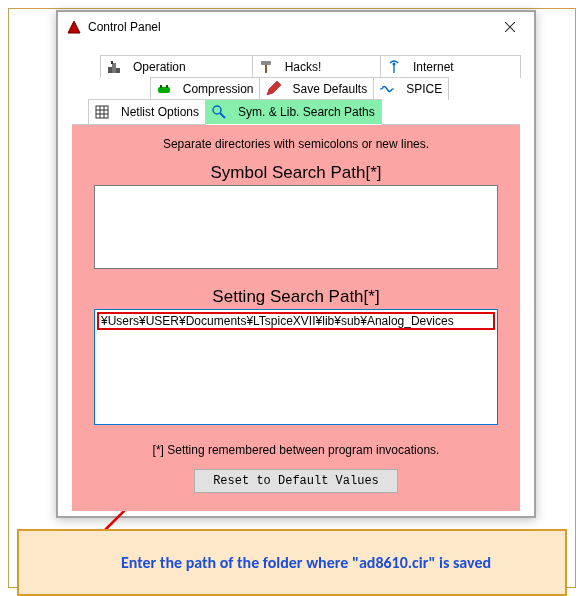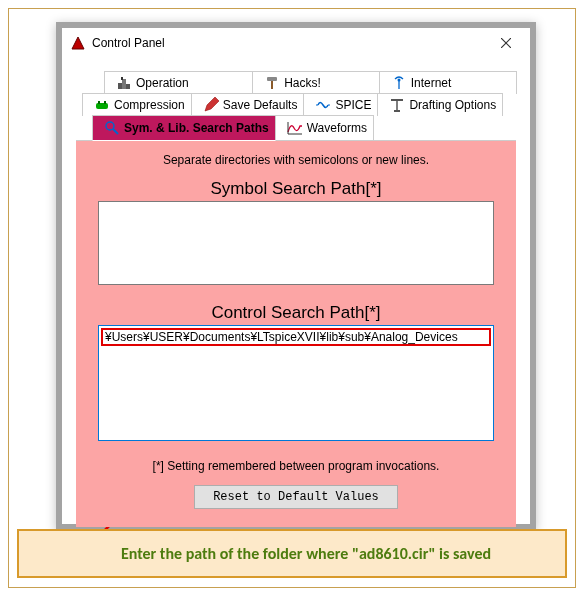--- a/index.html
+++ b/index.html
@@ -16,25 +16,25 @@
     position: absolute;
     left: 8px;
     top: 8px;
     width: 568px;
     height: 580px;
     border: 1px solid #c8a050;
   }
   .dialog {
     position: absolute;
     left: 56px;
-    top: 22px;
+    top: 10px;
     width: 480px;
     height: 508px;
     background: #fff;
-    border: 6px solid #a3a3a3;
+    border: 2px solid #a3a3a3;
     box-shadow: 0 2px 10px rgba(0,0,0,0.25);
   }
   .titlebar {
     height: 30px;
     display: flex;
     align-items: center;
     padding: 0 2px 0 8px;
     background: #fff;
   }
   .titlebar .title-icon {
@@ -55,37 +55,36 @@
   }
   .tab-rows { position: relative; }
   .tab-row {
     display: flex;
     margin-top: -1px;
   }
   .tab {
     border: 1px solid #ccc;
     border-bottom: none;
     background: #fff;
-    padding: 3px 6px 3px 11px;
+    padding: 3px 6px 3px 5px;
     display: flex;
     align-items: center;
-    gap: 4px;
+    gap: 11px;
     font-size: 12px;
     white-space: nowrap;
     margin-right: -1px;
     position: relative;
   }
   .tab.active {
-    background: #be185d;
+    background: #86efac;
     padding-top: 4px;
     padding-bottom: 4px;
     z-index: 2;
     border-bottom: 1px solid #fff;
     margin-bottom: -1px;
-    font-weight: bold;
   }
   .tab .tab-icon {
     width: 16px; height: 16px;
     display: inline-flex; align-items: center; justify-content: center;
   }
   .tab-content {
     border-top: 1px solid #ccc;
     padding: 10px 22px 18px 22px;
     background: #fca5a5;
     position: relative;
@@ -153,28 +152,28 @@
     width: 585px; height: 596px;
     pointer-events: none;
   }
 
   
   .callout {
     position: absolute;
     left: 17px;
     top: 529px;
     width: 550px;
-    height: 49px;
+    height: 67px;
     background: #fde9c9;
     border: 2px solid #d89a2b;
     display: flex;
     align-items: center;
     justify-content: center;
     font-weight: bold;
-    color: #4d7c0f;
+    color: #1d4ed8;
     font-size: 16px;
     font-family: "Segoe UI", Calibri, sans-serif;
     padding-left: 28px;
   }
 </style>
 </head>
 <body>
 
 <div class="outer-border"></div>
 
@@ -222,21 +221,21 @@
           <span class="tab-icon">
             <svg width="16" height="16" viewBox="0 0 16 16">
                 <path d="M8 14 L8 5 M4 4 Q8 0 12 4" stroke="#06c" fill="none" stroke-width="1.3"></path>
                 <circle cx="8" cy="5" r="1.5" fill="#06c"></circle>
               </svg>
           </span>
           <span>Internet</span>
         </div>
       </div>
 
-      <div class="tab-row" style="padding-left:6px;">
+      <div class="tab-row" style="padding-left:6px;justify-content:center;">
         <div class="tab">
           <span class="tab-icon">
             <svg width="16" height="16" viewBox="0 0 16 16">
                 <rect x="2" y="6" width="12" height="6" fill="#0a0" rx="2"></rect>
                 <rect x="4" y="4" width="2" height="3" fill="#060"></rect>
                 <rect x="10" y="4" width="2" height="3" fill="#060"></rect>
               </svg>
           </span>
           <span>Compression</span>
         </div>
@@ -251,63 +250,55 @@
         <div class="tab">
           <span class="tab-icon">
             <svg width="16" height="16" viewBox="0 0 16 16">
                 <path d="M3 8 Q5 3 8 8 Q11 13 13 8" stroke="#06c" fill="none" stroke-width="1.5"></path>
                 <line x1="1" y1="8" x2="3" y2="8" stroke="#06c"></line>
                 <line x1="13" y1="8" x2="15" y2="8" stroke="#06c"></line>
               </svg>
           </span>
           <span>SPICE</span>
         </div>
+      </div>
+
+      <div class="tab-row" style="padding-left:16px;">
         <div class="tab">
           <span class="tab-icon">
             <svg width="16" height="16" viewBox="0 0 16 16">
-                <line x1="2" y1="3" x2="14" y2="3" stroke="#555" stroke-width="2"></line>
-                <line x1="8" y1="3" x2="8" y2="14" stroke="#555" stroke-width="1.5"></line>
-                <line x1="5" y1="14" x2="11" y2="14" stroke="#555" stroke-width="2"></line>
-              </svg>
-          </span>
-          <span>Drafting Options</span>
-        </div>
-      </div>
-
-      <div class="tab-row" style="padding-left:16px;">
+                <rect x="2" y="2" width="12" height="12" fill="none" stroke="#333"></rect>
+                <line x1="2" y1="6" x2="14" y2="6" stroke="#333"></line>
+                <line x1="2" y1="10" x2="14" y2="10" stroke="#333"></line>
+                <line x1="6" y1="2" x2="6" y2="14" stroke="#333"></line>
+                <line x1="10" y1="2" x2="10" y2="14" stroke="#333"></line>
+              </svg>
+          </span>
+          <span>Netlist Options</span>
+        </div>
         <div class="tab active">
           <span class="tab-icon">
             <svg width="16" height="16" viewBox="0 0 16 16">
                 <circle cx="6" cy="6" r="4" fill="none" stroke="#06c" stroke-width="1.5"></circle>
                 <line x1="9" y1="9" x2="14" y2="14" stroke="#06c" stroke-width="2"></line>
               </svg>
           </span>
           <span>Sym. &amp; Lib. Search Paths</span>
         </div>
-        <div class="tab">
-          <span class="tab-icon">
-            <svg width="16" height="16" viewBox="0 0 16 16">
-                <path d="M1 12 Q4 2 7 8 Q10 14 13 6 L15 6" stroke="#c03" fill="none" stroke-width="1.3"></path>
-                <line x1="1" y1="14" x2="15" y2="14" stroke="#333"></line>
-                <line x1="1" y1="2" x2="1" y2="14" stroke="#333"></line>
-              </svg>
-          </span>
-          <span>Waveforms</span>
-        </div>
       </div>
 
     </div>
 
     <div class="tab-content">
       <div class="instruction">Separate directories with semicolons or new lines.</div>
 
       <div class="group-label">Symbol Search Path[*]</div>
       <div class="path-box"></div>
 
-      <div class="group-label">Control Search Path[*]</div>
+      <div class="group-label">Setting Search Path[*]</div>
       <div class="path-box active">
         <div class="highlight-input">
           <span>¥Users¥USER¥Documents¥LTspiceXVII¥lib¥sub¥Analog_Devices</span>
         </div>
       </div>
 
       <div class="footnote">[*] Setting remembered between program invocations.</div>
 
       <div class="reset-row">
         <button class="btn reset">Reset to Default Values</button>

